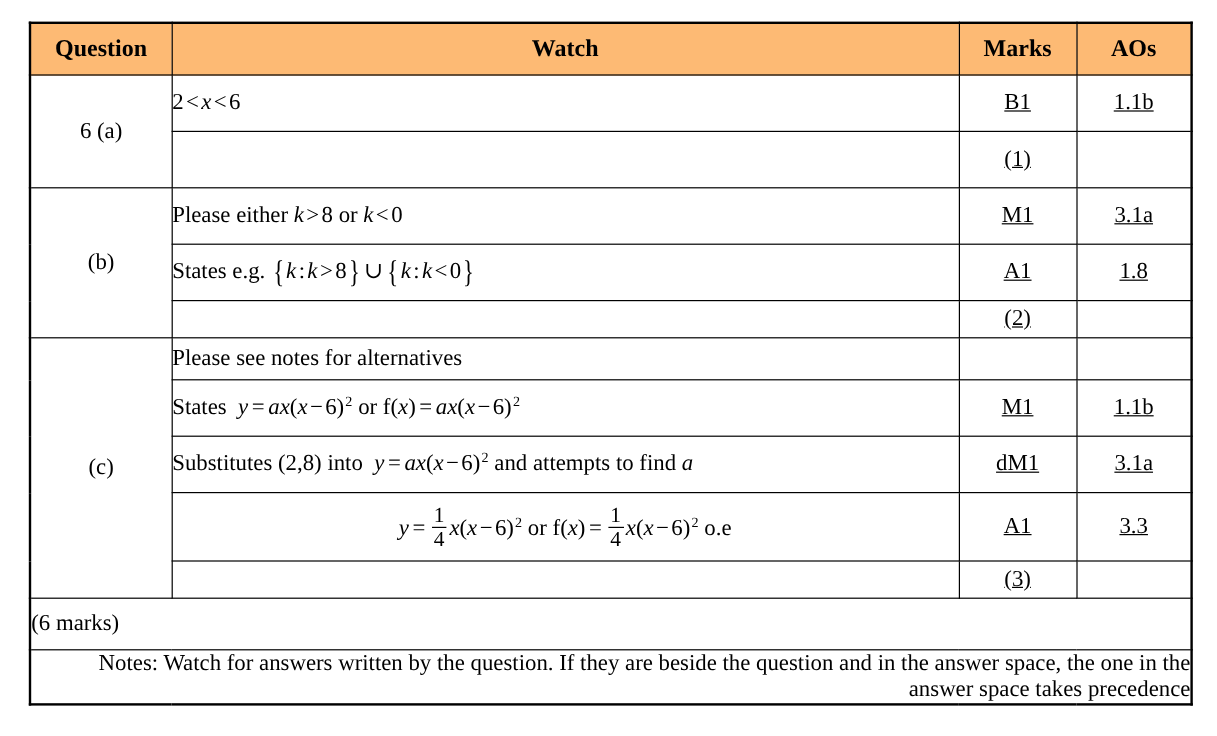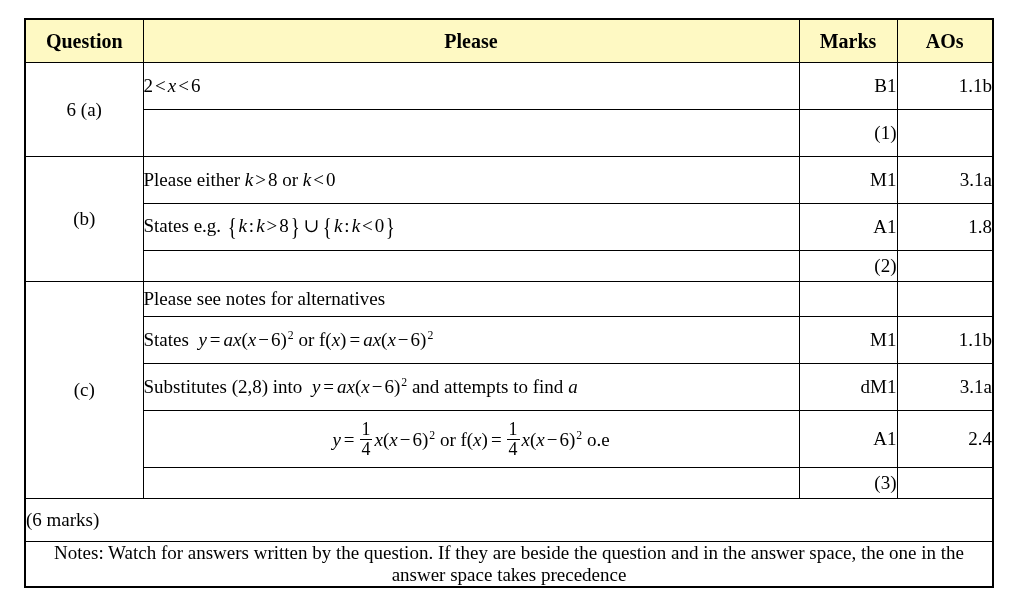--- a/index.html
+++ b/index.html
@@ -38,37 +38,38 @@
   }
 
   
   col.c-question { width: 118px; }
   col.c-scheme   { width: 656px; }
   col.c-marks    { width: 98px; }
   col.c-aos      { width: 96px; }
 
   
   tr.header-row th {
-    background: #fef9c3;
+    background: #fdba74;
     font-weight: bold;
     text-align: center;
     height: 42px;
     font-size: 20px;
   }
 
   
   .q-cell {
     text-align: center;
     font-weight: bold;
     vertical-align: top;
     padding-top: 7px;
     font-size: 19px;
   }
   .marks-cell, .aos-cell {
-    text-align: right;
+    text-align: center;
+    text-decoration: underline;
   }
   .bold-total { font-weight: bold; }
 
   .scheme-cell {
     padding-left: 14px;
     padding-right: 8px;
     margin-left: 24px;
   }
   .scheme-indent { padding-left: 56px; }
   .scheme-indent2 { padding-left: 44px; }
@@ -120,21 +121,21 @@
   
   .total-row td {
     height: 42px;
     padding-right: 12px;
     font-weight: bold;
     font-size: 20px;
   }
 
   
   .notes-row td {
-    text-align: center;
+    text-align: right;
     padding: 7px 10px 9px 12px;
     font-weight: bold;
     font-size: 19.5px;
     line-height: 1.45;
   }
 </style>
 </head>
 <body>
 
 <div class="sheet">
@@ -142,21 +143,21 @@
     <colgroup>
       <col class="c-question">
       <col class="c-scheme">
       <col class="c-marks">
       <col class="c-aos">
     </colgroup>
     <tbody>
 
       <tr class="header-row">
         <th>Question</th>
-        <th>Please</th>
+        <th>Watch</th>
         <th>Marks</th>
         <th>AOs</th>
       </tr>
 
       <tr>
         <td class="q-cell" rowspan="2">6 (a)</td>
         <td class="scheme-cell scheme-indent r-tall">
           <span><span class="mn">2</span><span class="op">&lt;</span><span class="mi">x</span><span class="op">&lt;</span><span class="mn">6</span></span>
         </td>
         <td class="marks-cell">B1</td>
@@ -207,21 +208,21 @@
           <span><span>Substitutes</span>&nbsp;<span class="mn">(2,8)</span>&nbsp;<span>into</span>&nbsp;&nbsp;<span class="mi">y</span><span class="opn">=</span><span class="mi">a</span><span class="mi">x</span><span class="mn">(</span><span class="mi">x</span><span class="op">−</span><span class="mn">6</span><span class="mn">)</span><sup class="pw">2</sup>&nbsp;<span>and attempts to find</span>&nbsp;<span class="mi">a</span></span>
         </td>
         <td class="marks-cell">dM1</td>
         <td class="aos-cell">3.1a</td>
       </tr>
       <tr>
         <td class="scheme-center r-frac">
           <span><span class="mi">y</span><span class="opn">=</span><span class="frac"><span class="num">1</span><span class="den">4</span></span><span class="mi">x</span><span class="mn">(</span><span class="mi">x</span><span class="op">−</span><span class="mn">6</span><span class="mn">)</span><sup class="pw">2</sup>&nbsp;<span>or</span>&nbsp;<span class="mn">f</span><span class="mn">(</span><span class="mi">x</span><span class="mn">)</span><span class="opn">=</span><span class="frac"><span class="num">1</span><span class="den">4</span></span><span class="mi">x</span><span class="mn">(</span><span class="mi">x</span><span class="op">−</span><span class="mn">6</span><span class="mn">)</span><sup class="pw">2</sup>&nbsp;<span>o.e</span></span>
         </td>
         <td class="marks-cell">A1</td>
-        <td class="aos-cell">2.4</td>
+        <td class="aos-cell">3.3</td>
       </tr>
       <tr>
         <td class="scheme-cell" style="height:30px"></td>
         <td class="marks-cell bold-total">(3)</td>
         <td class="aos-cell"></td>
       </tr>
 
       <tr class="total-row">
         <td colspan="4">(6 marks)</td>
       </tr>

